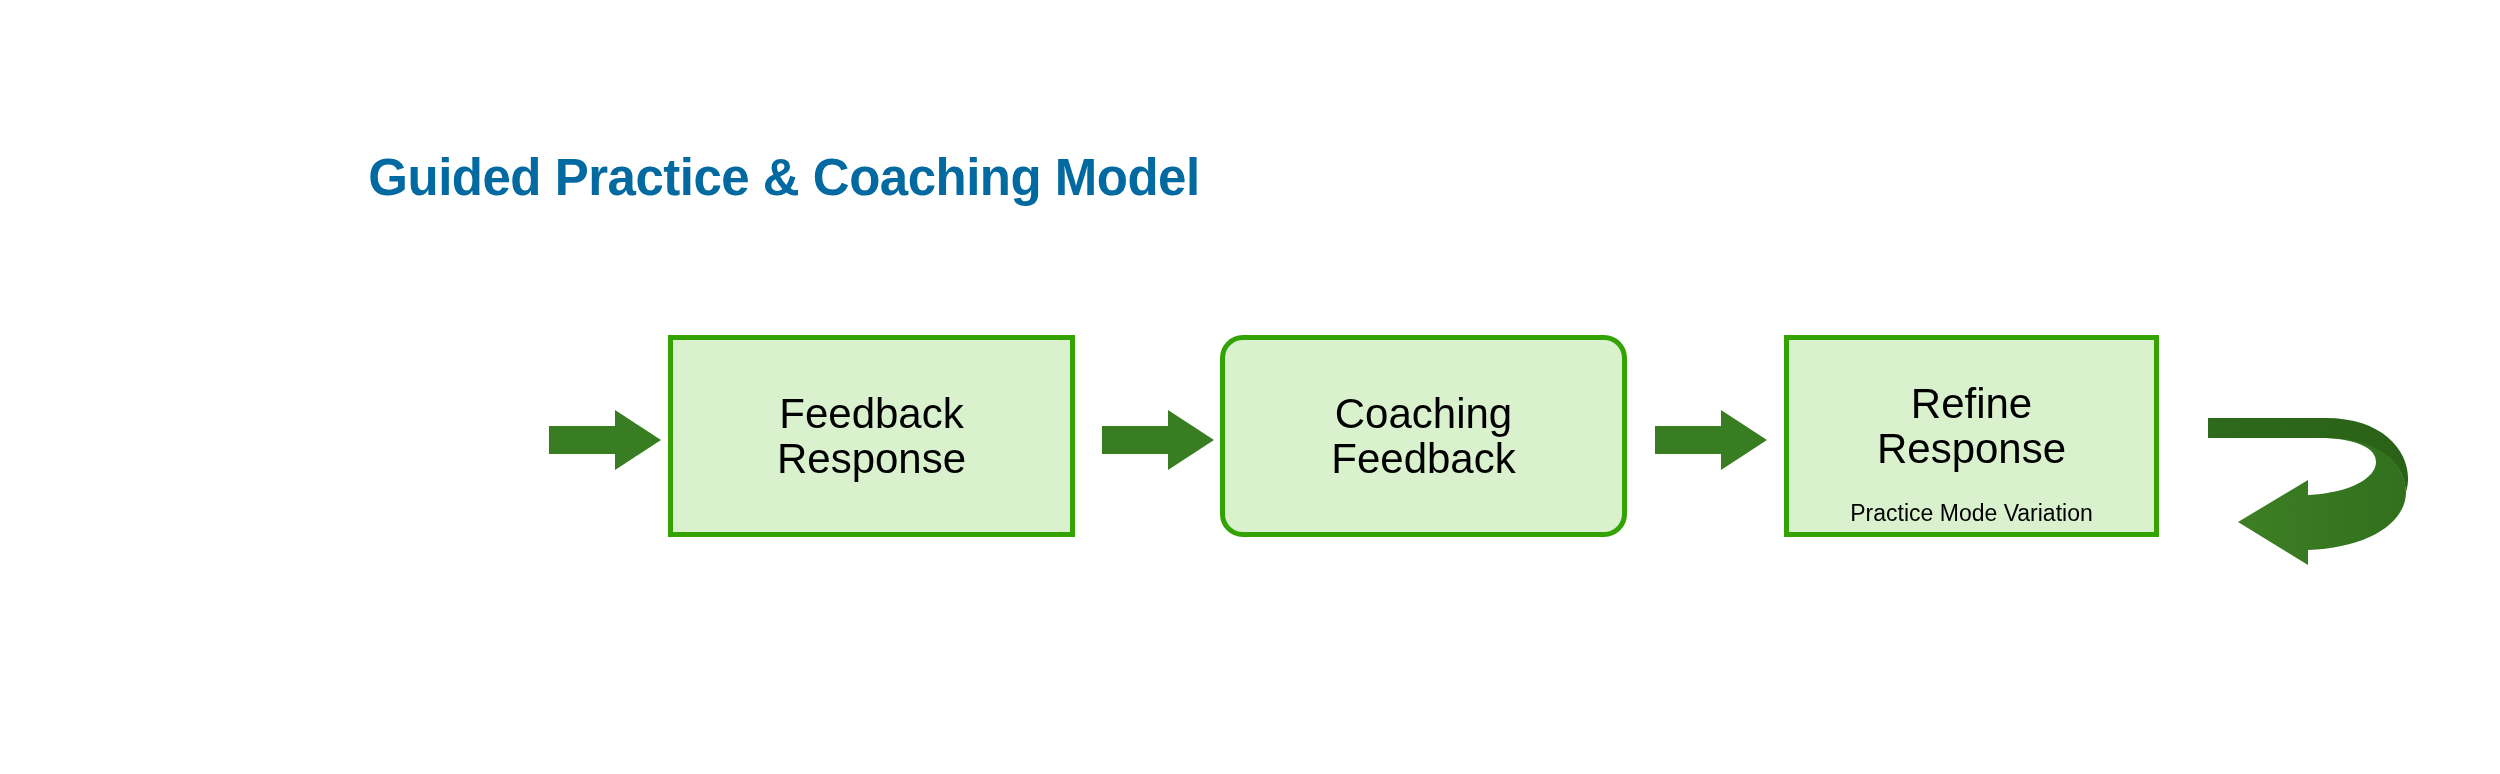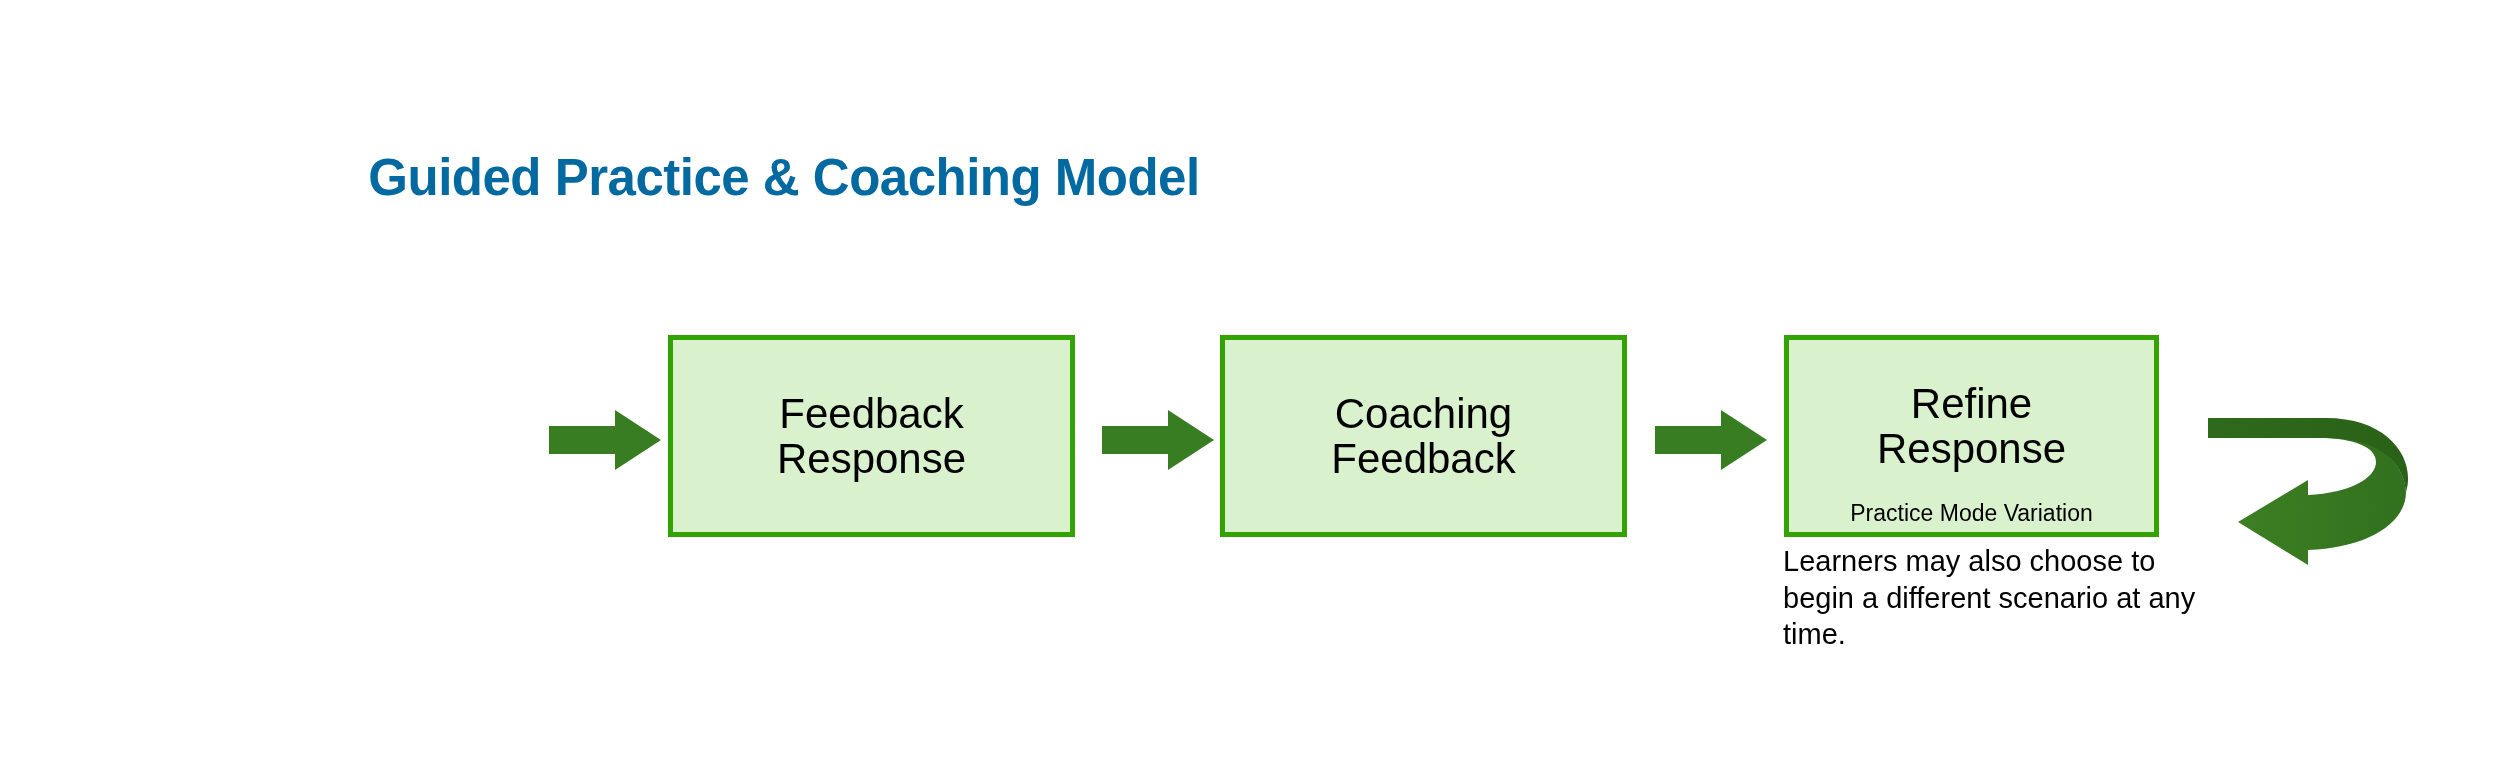--- a/index.html
+++ b/index.html
@@ -59,21 +59,21 @@
     left: 0;
     right: 0;
     bottom: 6px;
     font-size: 23px;
     line-height: 1.1;
     color: #000000;
     text-align: center;
   }
   #node-scenario-setup { left: 115px; }
   #node-learner-response { left: 668px; }
-  #node-coaching-feedback { left: 1220px; }
+  #node-coaching-feedback { left: 1220px; border-radius: 23px; }
   #node-refine-response { left: 1784px; width: 375px; }
   #node-refine-response .node-label { position: relative; top: -10px; }
 
   
   .arrow-connector {
     position: absolute;
     top: 408px;
     width: 112px;
     height: 64px;
   }
@@ -167,15 +167,14 @@
                C 186 49, 170 40, 136 38 Z" fill="url(#loopBotGrad)"></path>
 
       <path d="M 18 18
                L 136 18
                C 200 18, 226 60, 216 92
                C 214 62, 188 38, 136 38
                L 18 38 Z" fill="url(#loopTopGrad)"></path>
     </svg>
   </div>
 
-  <div id="side-note">Learners may also choose to begin a different scenario at any time.</div>
 
 </div>
 
 </body></html>

